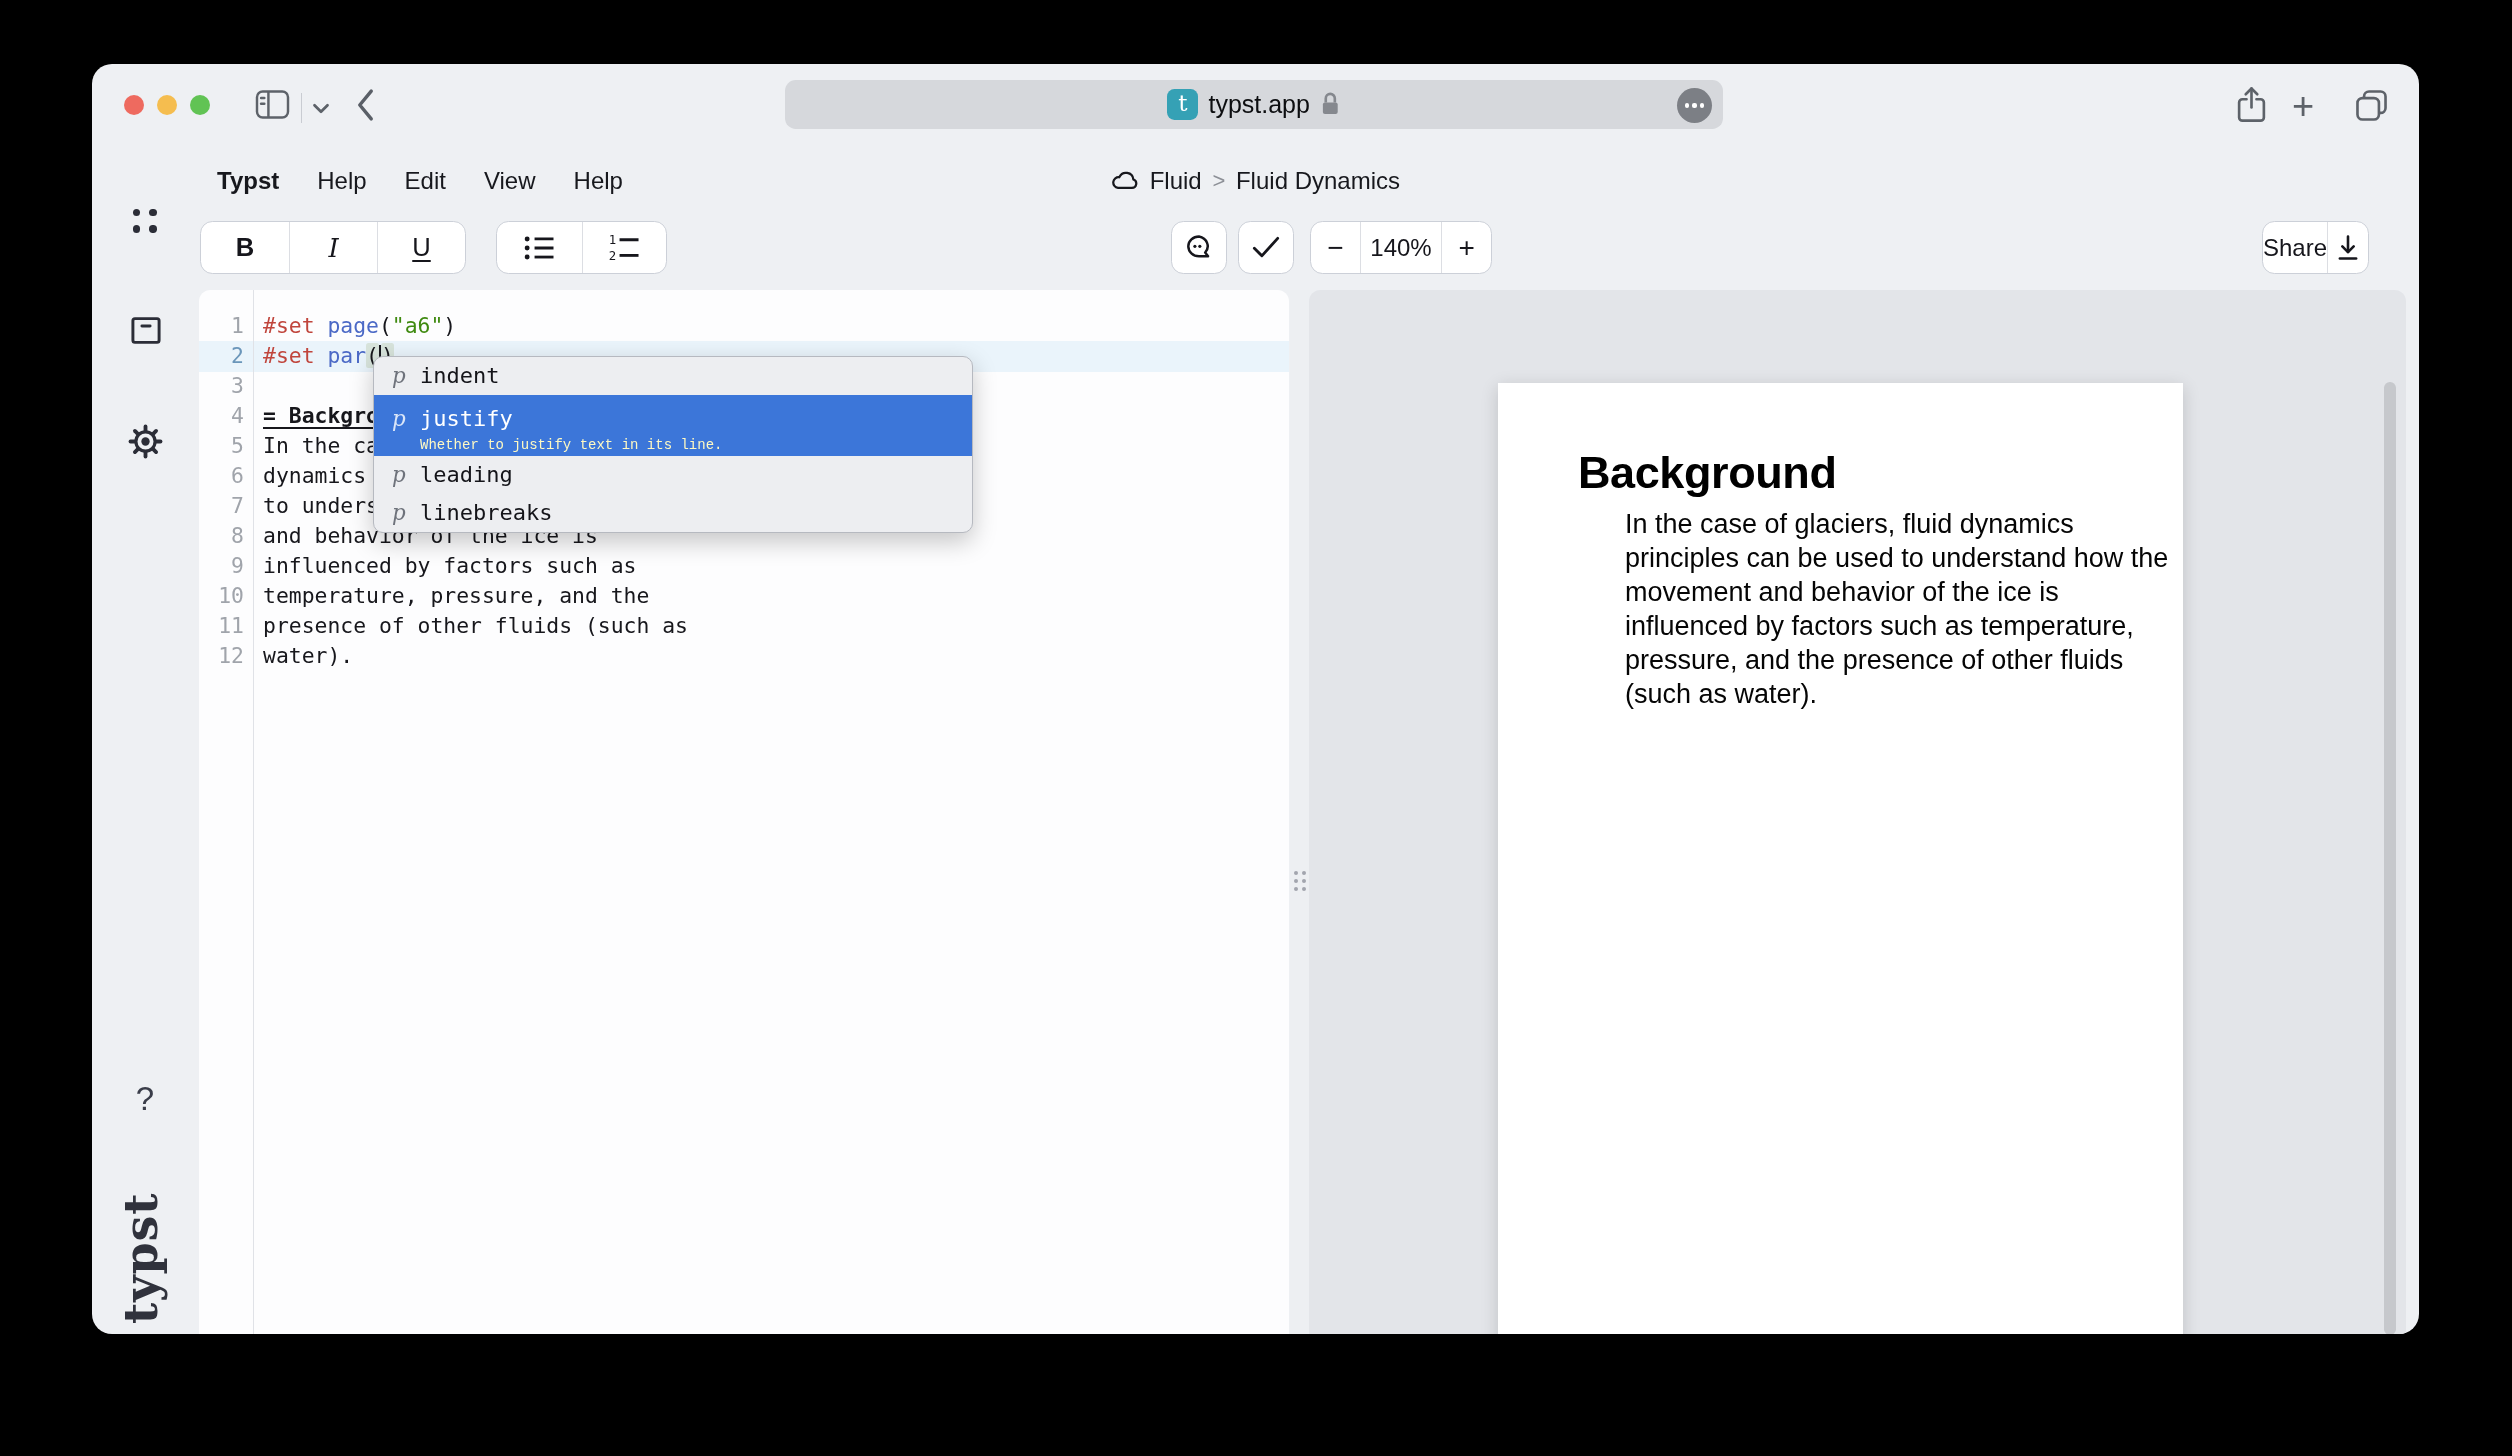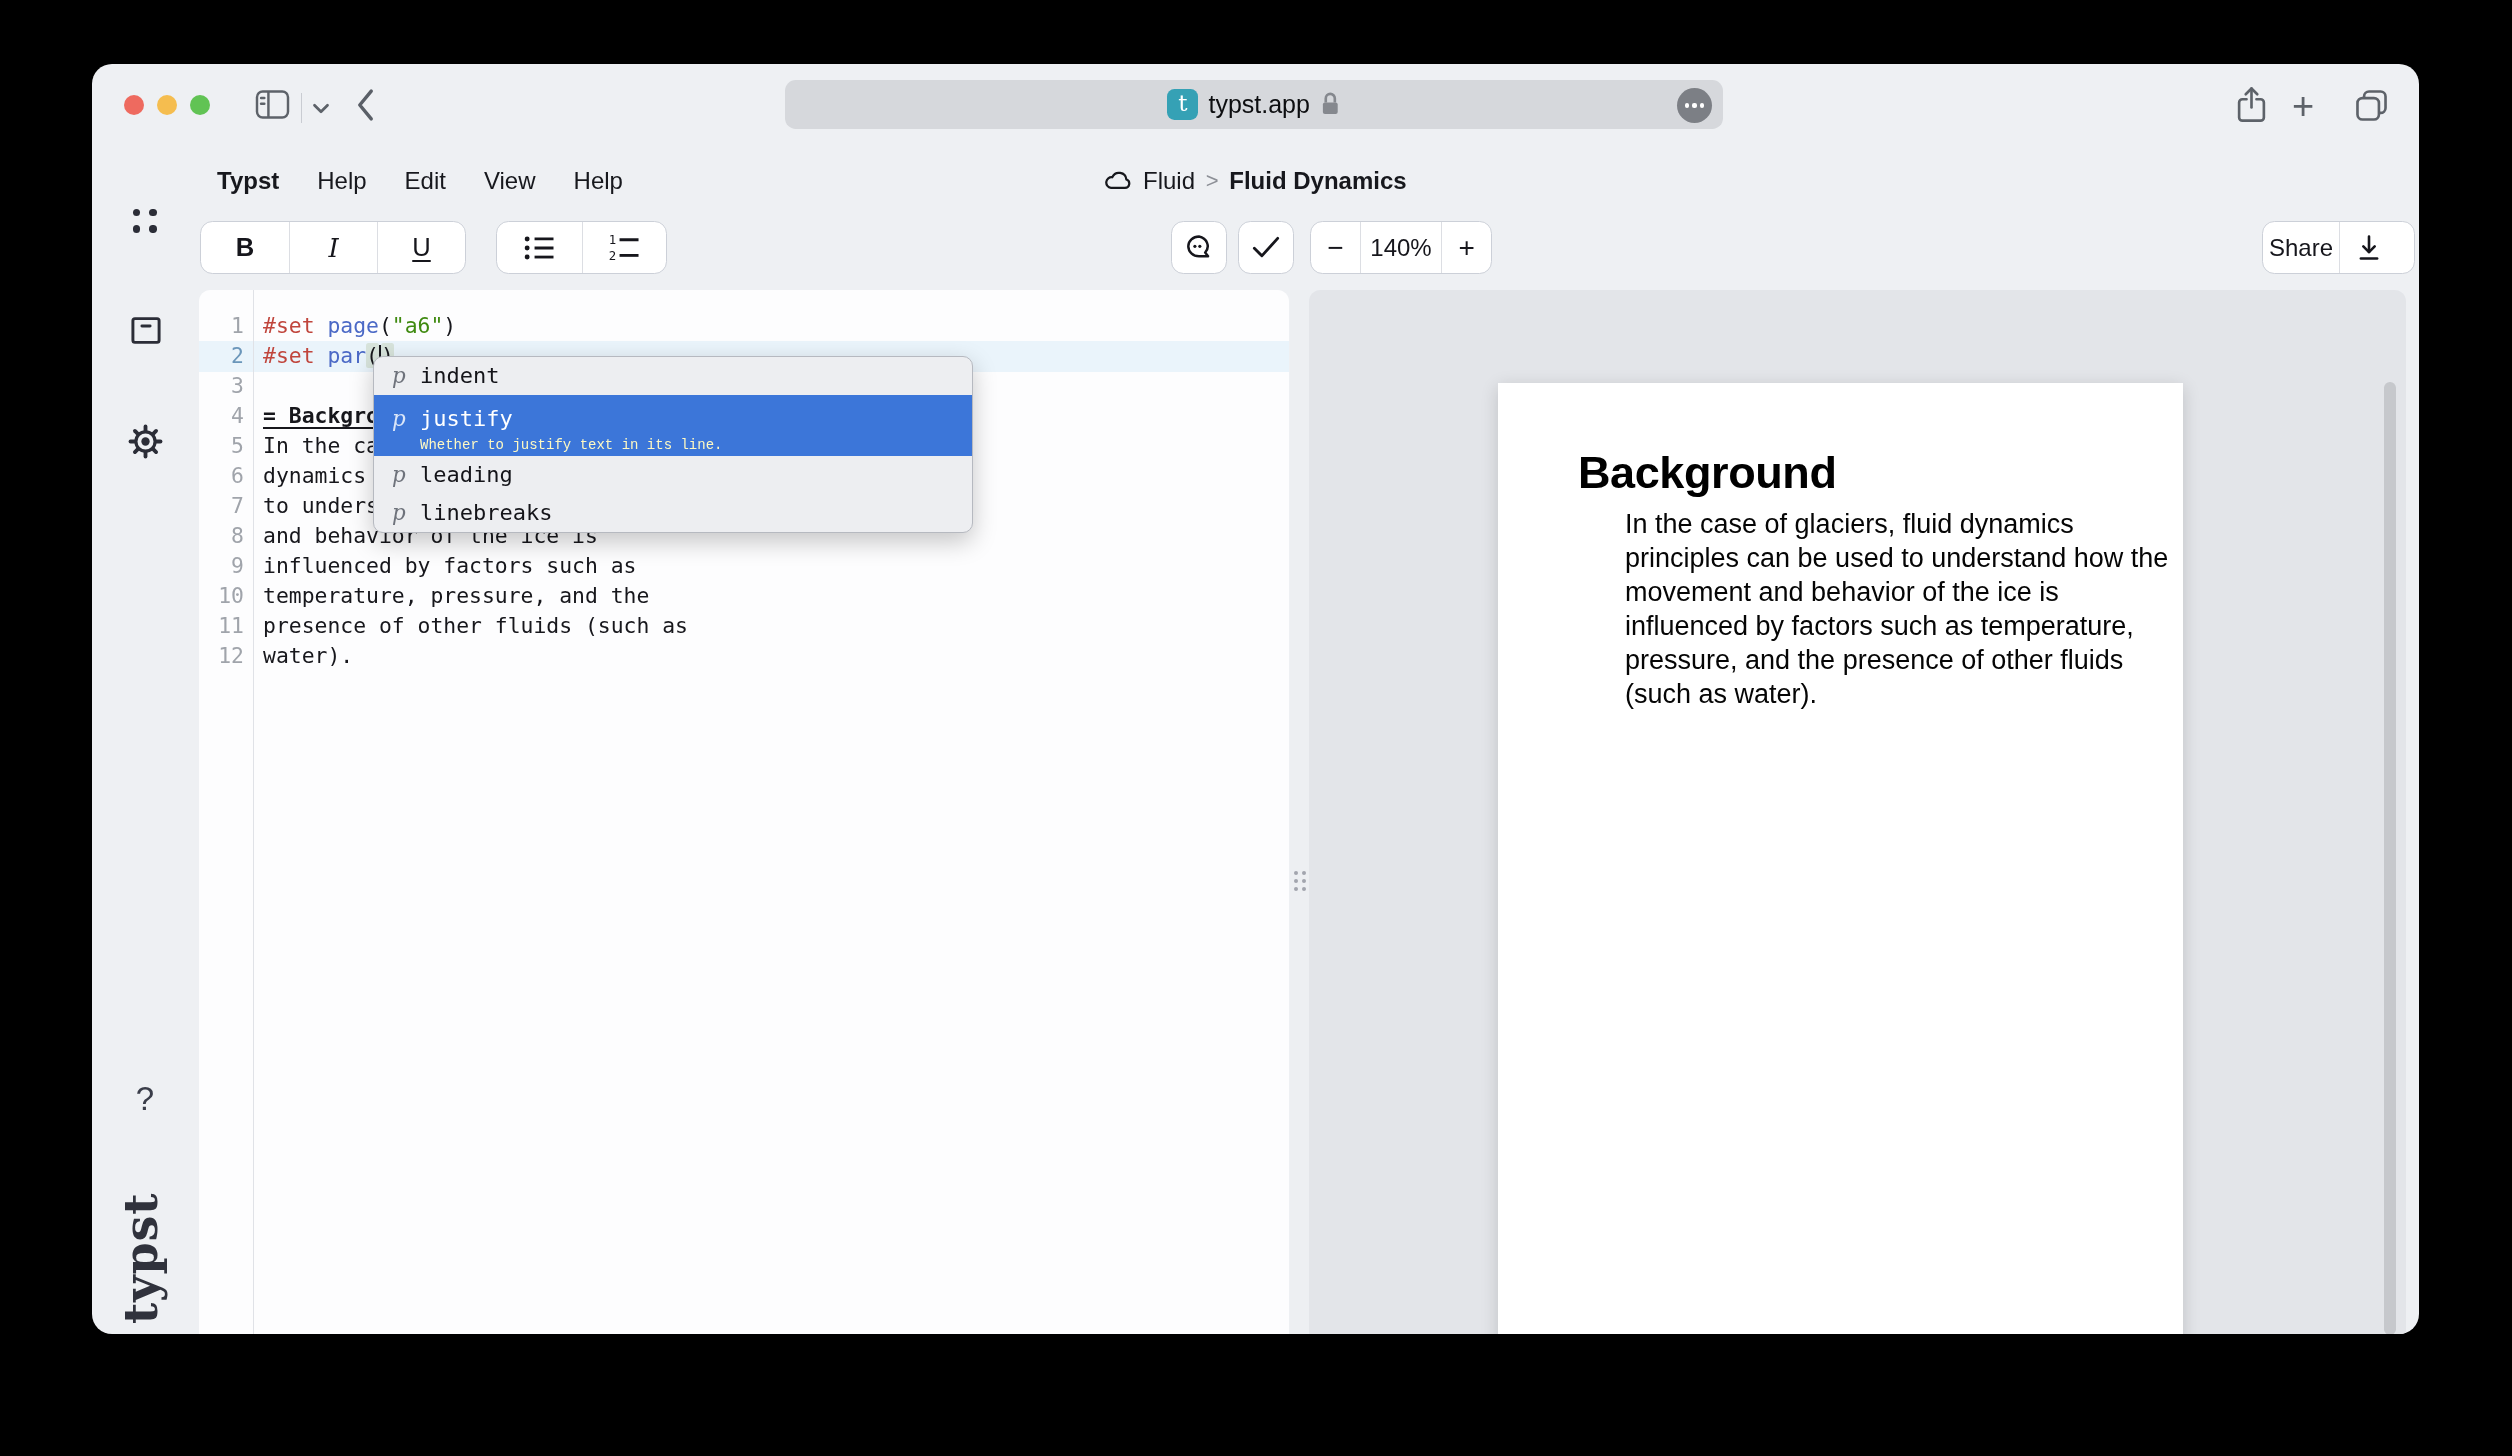--- a/index.html
+++ b/index.html
@@ -26,39 +26,39 @@
   #ellipsis-btn{position:absolute;left:1585px;top:24px;width:35px;height:35px;border-radius:50%;background:#7c7f85;display:flex;align-items:center;justify-content:center;gap:3.3px;}
   #ellipsis-btn i{width:4.1px;height:4.1px;border-radius:50%;background:#fff;}
 
   
   #menubar{position:absolute;left:125px;top:97px;height:40px;display:flex;align-items:center;gap:38px;}
   #menubar .mitem{font-size:24px;color:#17181d;}
   #menubar .mitem.first{font-weight:700;}
   #breadcrumb{position:absolute;left:0;top:99px;width:100%;height:36px;display:flex;align-items:center;justify-content:center;gap:10.7px;}
   #breadcrumb .crumb{font-size:24px;color:#17181d;}
   #breadcrumb .sep{font-size:22px;color:#8d9097;}
-  #breadcrumb .doc{font-weight:700;}
+  #breadcrumb .doc{font-weight:400;}
 
   
   .btngroup{position:absolute;top:157px;height:53px;display:flex;background:#fff;border:1.2px solid #ccd0d8;border-radius:12.4px;overflow:hidden;}
   .seg{display:flex;align-items:center;justify-content:center;height:100%;}
   .seg + .seg{border-left:1.2px solid #dcdee3;}
   .btn-single{position:absolute;top:157px;height:53px;background:#fff;border:1.2px solid #ccd0d8;border-radius:12.4px;display:flex;align-items:center;justify-content:center;}
   .fmt{font-size:25.6px;color:#16161c;}
   #grp-text{left:108px;width:266px;}
   #grp-text .seg{width:88px;}
   #grp-list{left:404px;width:171px;}
   #grp-list .seg{width:85px;}
   #btn-comment{left:1079px;width:56px;}
   #btn-check{left:1146px;width:56px;}
   #grp-zoom{left:1218px;width:182px;}
   #seg-minus{width:49px;font-size:28px;color:#16161c;}
   #seg-zoomlevel{width:82px;font-size:24px;color:#16161c;}
   #seg-plus{width:50px;font-size:28px;color:#16161c;}
-  #grp-share{left:2170px;width:153px;}
+  #grp-share{left:2170px;width:107px;}
   #seg-sharelabel{width:76px;font-size:24px;color:#16161c;}
   #seg-download{width:59px;}
 
   
   #side-dots{position:absolute;left:41px;top:145px;width:25px;height:25px;display:grid;grid-template-columns:7.4px 7.4px;grid-template-rows:7.4px 7.4px;gap:9px;}
   #side-dots i{background:#2b2d37;border-radius:50%;}
   #help-mark{position:absolute;left:33px;top:1016px;width:40px;text-align:center;font-size:33px;font-weight:500;color:#3a3d49;}
   #side-logo{position:absolute;left:20px;top:1115px;height:145px;width:58px;writing-mode:vertical-rl;transform:rotate(180deg);font-family:var(--serif);font-weight:700;font-size:46px;color:#30323c;letter-spacing:0.8px;display:flex;align-items:center;}
 
   

